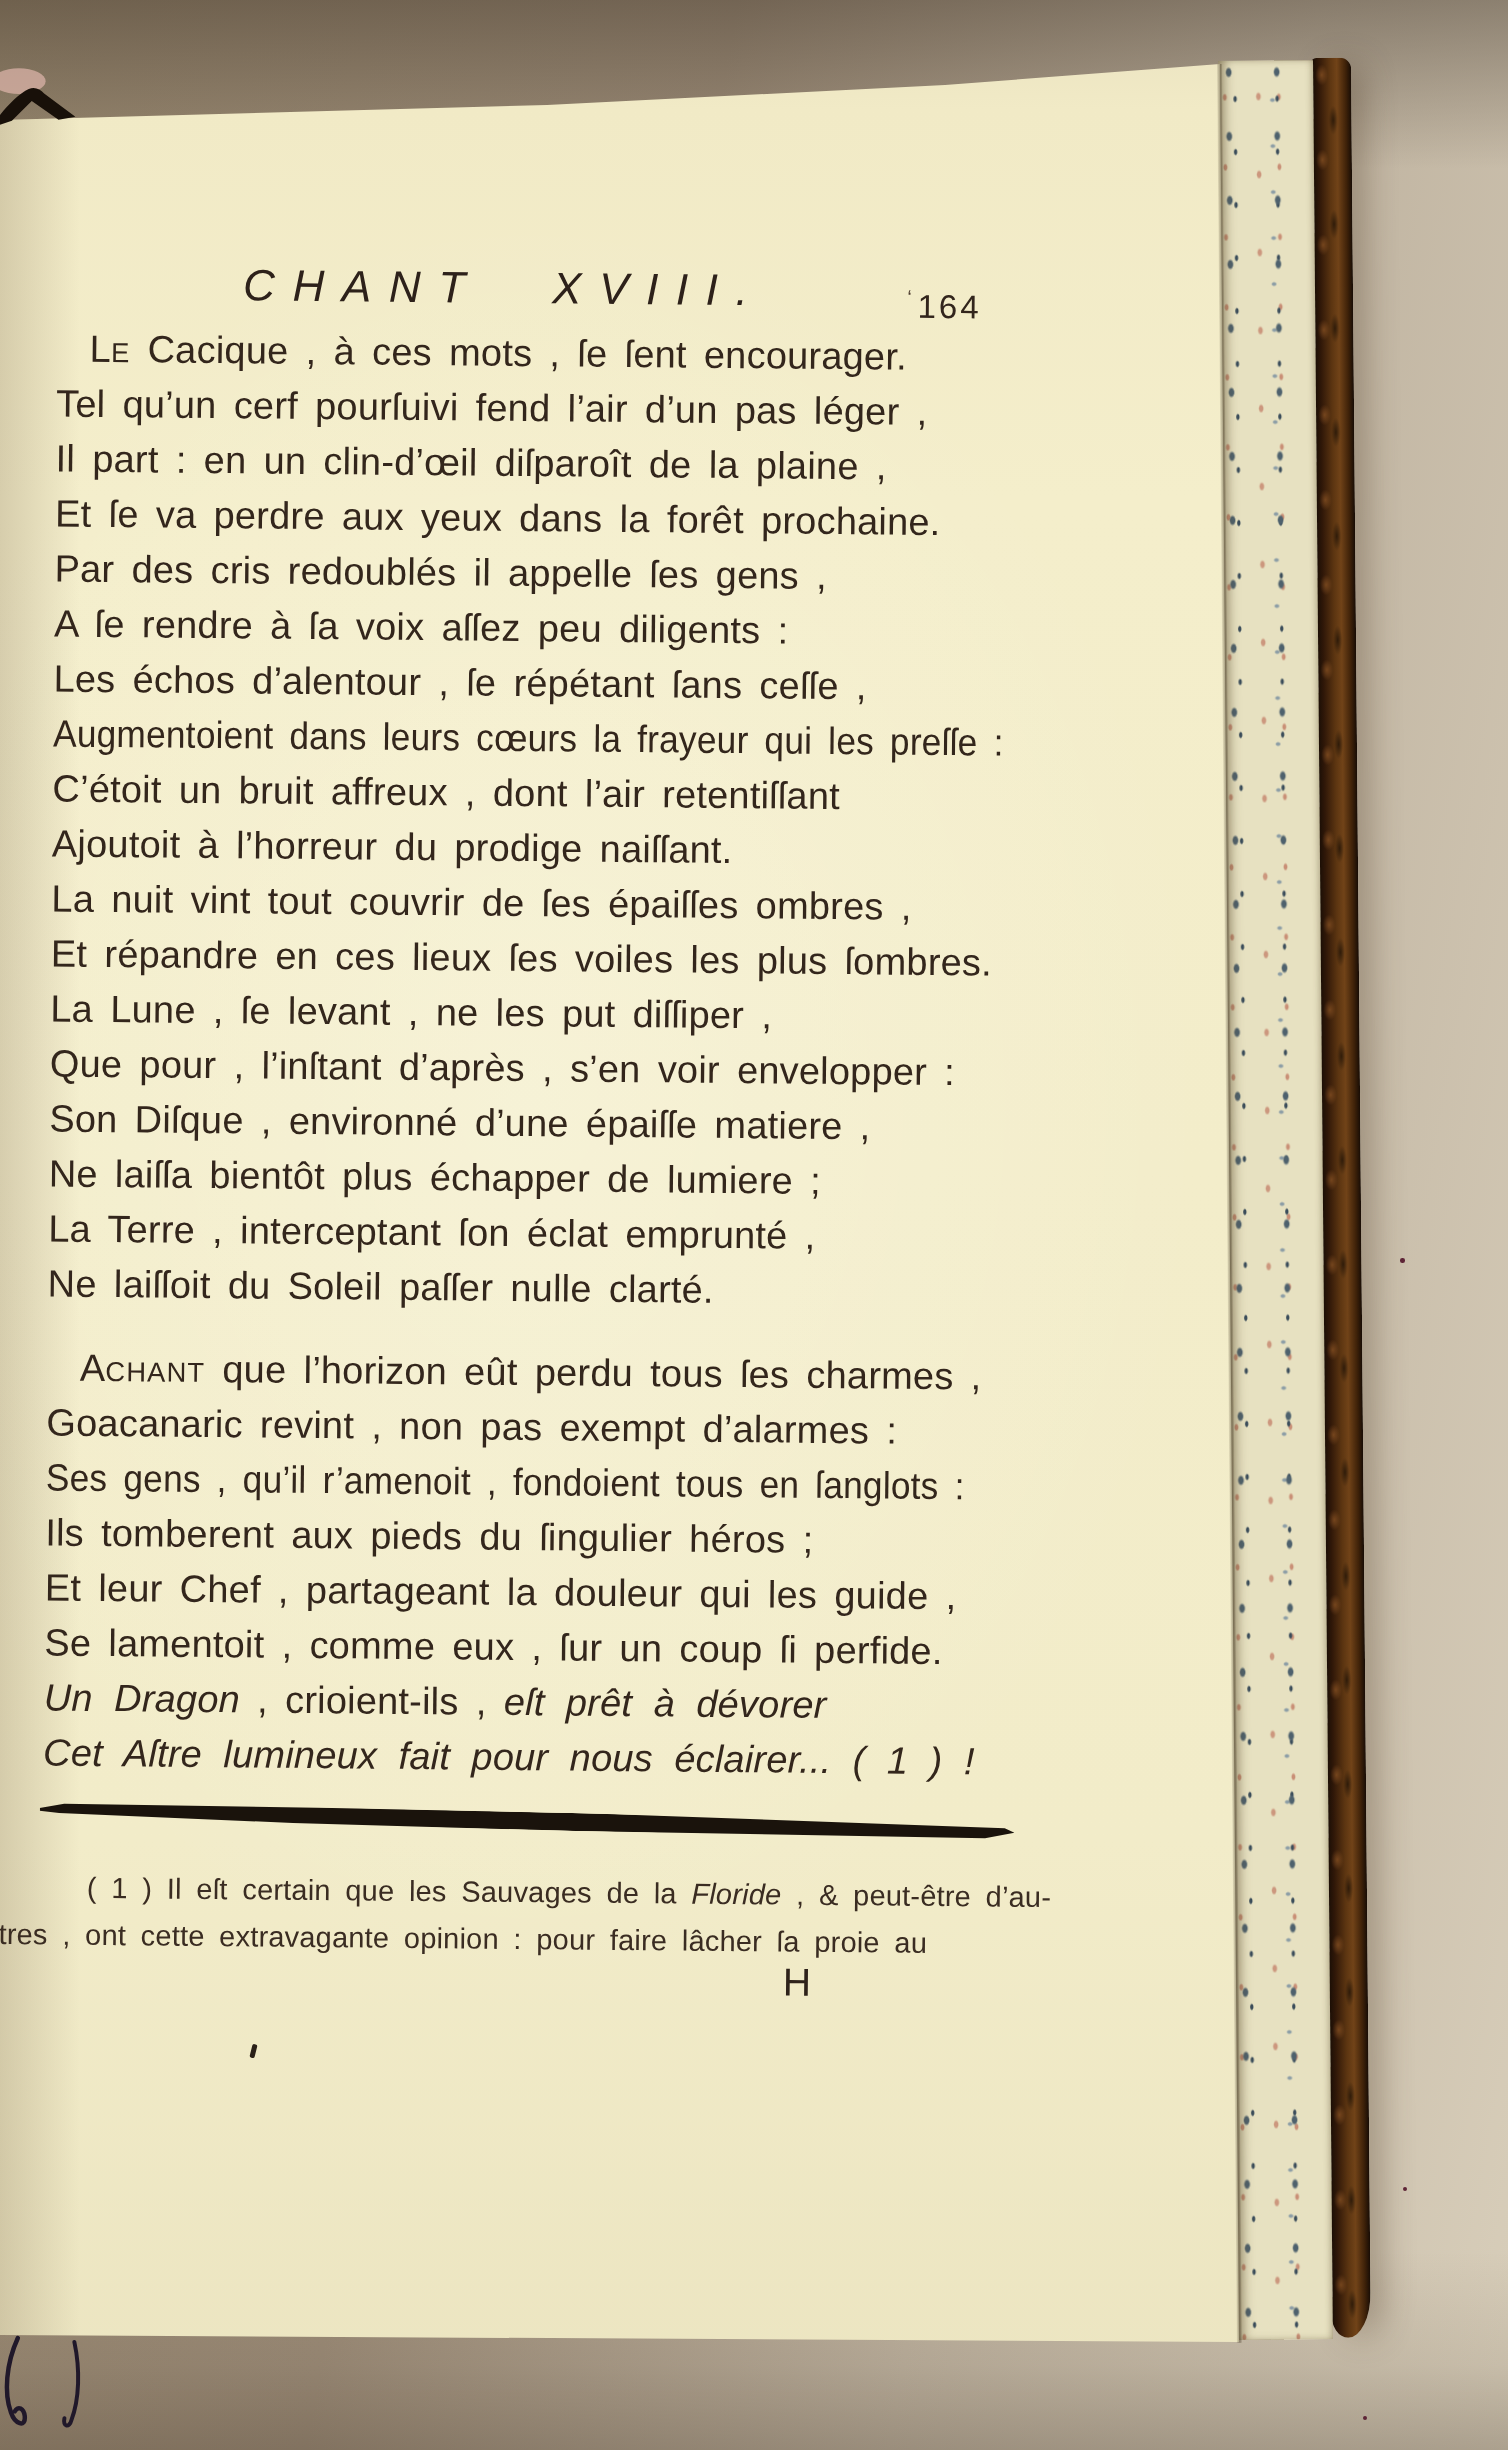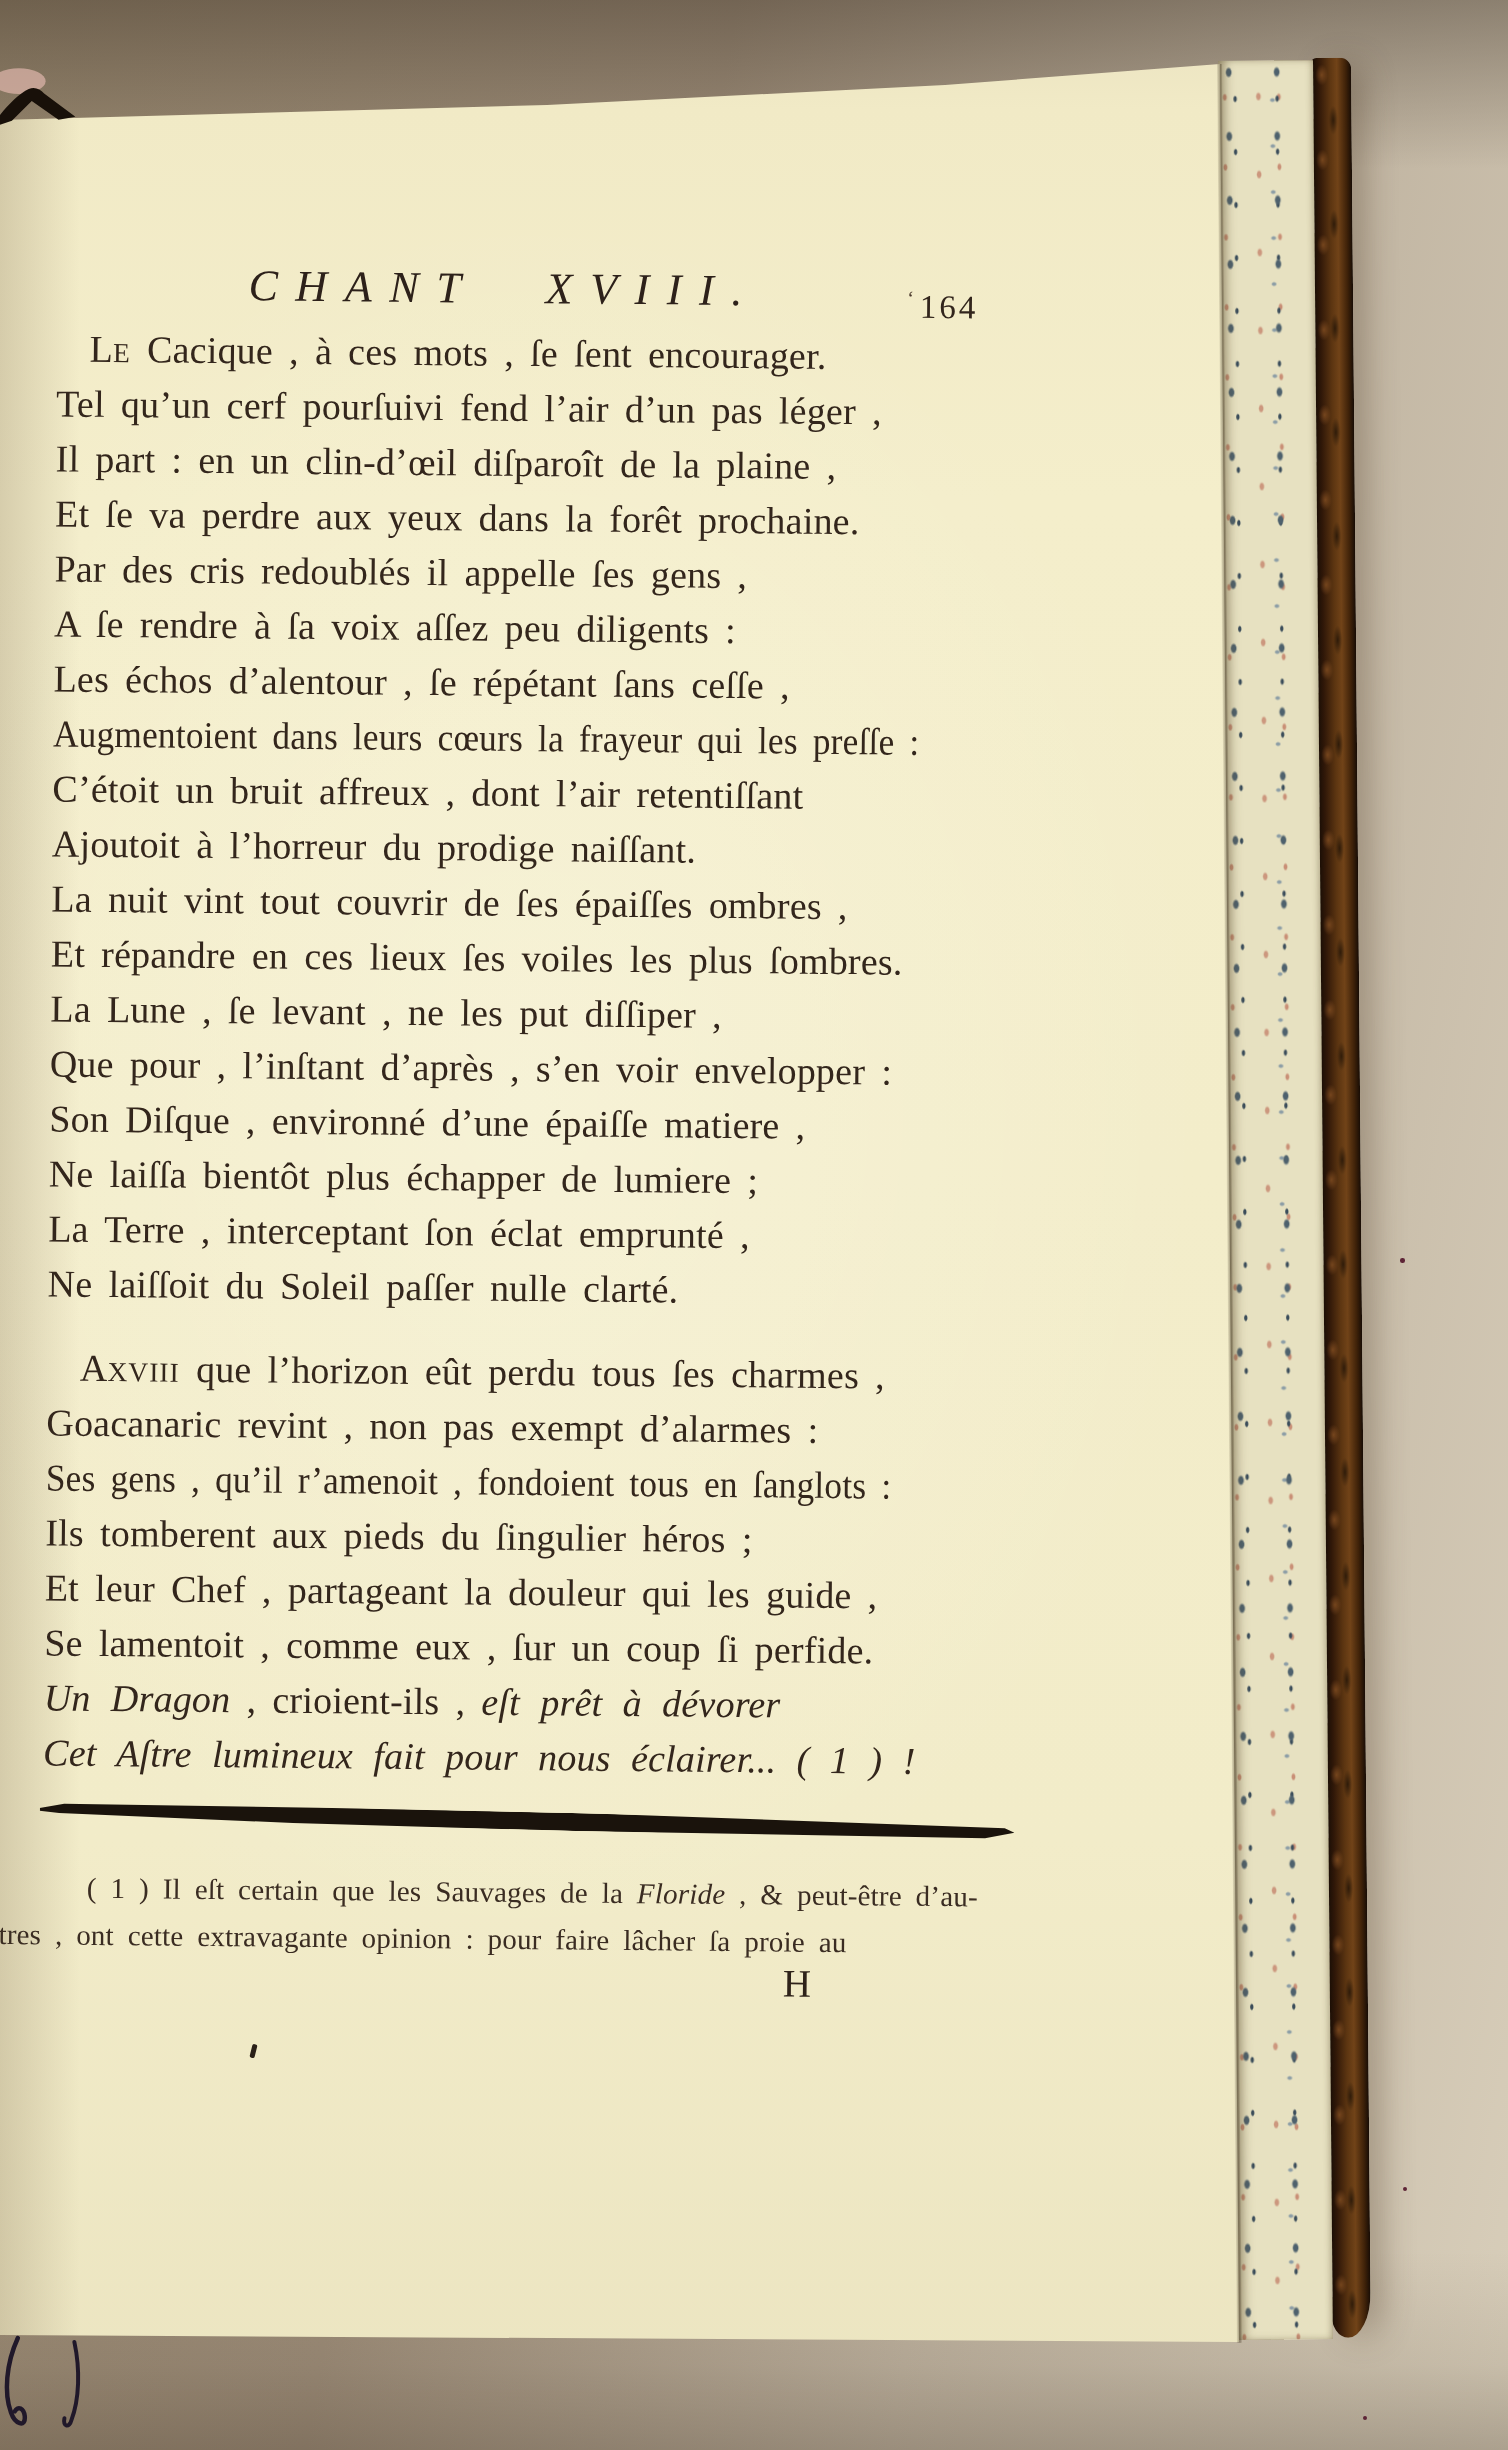--- a/index.html
+++ b/index.html
@@ -1,18 +1,18 @@
 <!DOCTYPE html>
 <html style="font-size:8px"><head>
 <meta charset="utf-8">
 <style>
   html,body{margin:0;padding:0;background:#6b5d4d;}
   .scene{
     position:relative; width:1509px; height:2450px; overflow:hidden;
-    font-family:Liberation Serif, serif;
+    font-family:Liberation Sans, sans-serif;
     background:
       linear-gradient(180deg, rgba(52,40,28,.40) 0px, rgba(52,40,28,.22) 75px, rgba(52,40,28,0) 169px),
       linear-gradient(0deg, rgba(58,44,30,.28) 0px, rgba(58,44,30,.10) 85px, rgba(58,44,30,0) 199px),
       linear-gradient(100deg,#97876f 0%, #9d8d79 38%, #bfb3a0 68%, #d8ceba 100%);
   }
   
   .leather{
     position:absolute; left:1311px; top:58px; width:40px; height:2280px; z-index:1;
     transform:rotate(-0.5deg); transform-origin:0 0;
     border-radius:7px 15px 30px 23px / 7px 15px 60px 35px;
@@ -124,21 +124,21 @@
           <div class="vline"><span class="inner"><span>La nuit vint tout couvrir de ſes épaiſſes ombres ,</span></span></div>
           <div class="vline"><span class="inner"><span>Et répandre en ces lieux ſes voiles les plus ſombres.</span></span></div>
           <div class="vline"><span class="inner"><span>La Lune , ſe levant , ne les put diſſiper ,</span></span></div>
           <div class="vline"><span class="inner"><span>Que pour , l’inſtant d’après , s’en voir envelopper :</span></span></div>
           <div class="vline"><span class="inner"><span>Son Diſque , environné d’une épaiſſe matiere ,</span></span></div>
           <div class="vline"><span class="inner"><span>Ne laiſſa bientôt plus échapper de lumiere ;</span></span></div>
           <div class="vline"><span class="inner"><span>La Terre , interceptant ſon éclat emprunté ,</span></span></div>
           <div class="vline"><span class="inner"><span>Ne laiſſoit du Soleil paſſer nulle clarté.</span></span></div>
         </div>
         <div class="stanza">
-          <div class="vline indent"><span class="inner"><span>A</span><span class="sc">XVIII</span><span> que l’horizon eût perdu tous ſes charmes ,</span></span></div>
+          <div class="vline indent"><span class="inner"><span>A</span><span class="sc">CHANT</span><span> que l’horizon eût perdu tous ſes charmes ,</span></span></div>
           <div class="vline"><span class="inner"><span>Goacanaric revint , non pas exempt d’alarmes :</span></span></div>
           <div class="vline"><span class="inner tightx"><span>Ses gens , qu’il r’amenoit , fondoient tous en ſanglots :</span></span></div>
           <div class="vline"><span class="inner"><span>Ils tomberent aux pieds du ſingulier héros ;</span></span></div>
           <div class="vline"><span class="inner"><span>Et leur Chef , partageant la douleur qui les guide ,</span></span></div>
           <div class="vline"><span class="inner"><span>Se lamentoit , comme eux , ſur un coup ſi perfide.</span></span></div>
           <div class="vline"><span class="inner"><span class="i">Un Dragon</span><span> , crioient-ils , </span><span class="i">eſt prêt à dévorer</span></span></div>
           <div class="vline"><span class="inner"><span class="i">Cet Aſtre lumineux fait pour nous éclairer... ( 1 ) !</span></span></div>
         </div>
       </div>
 

